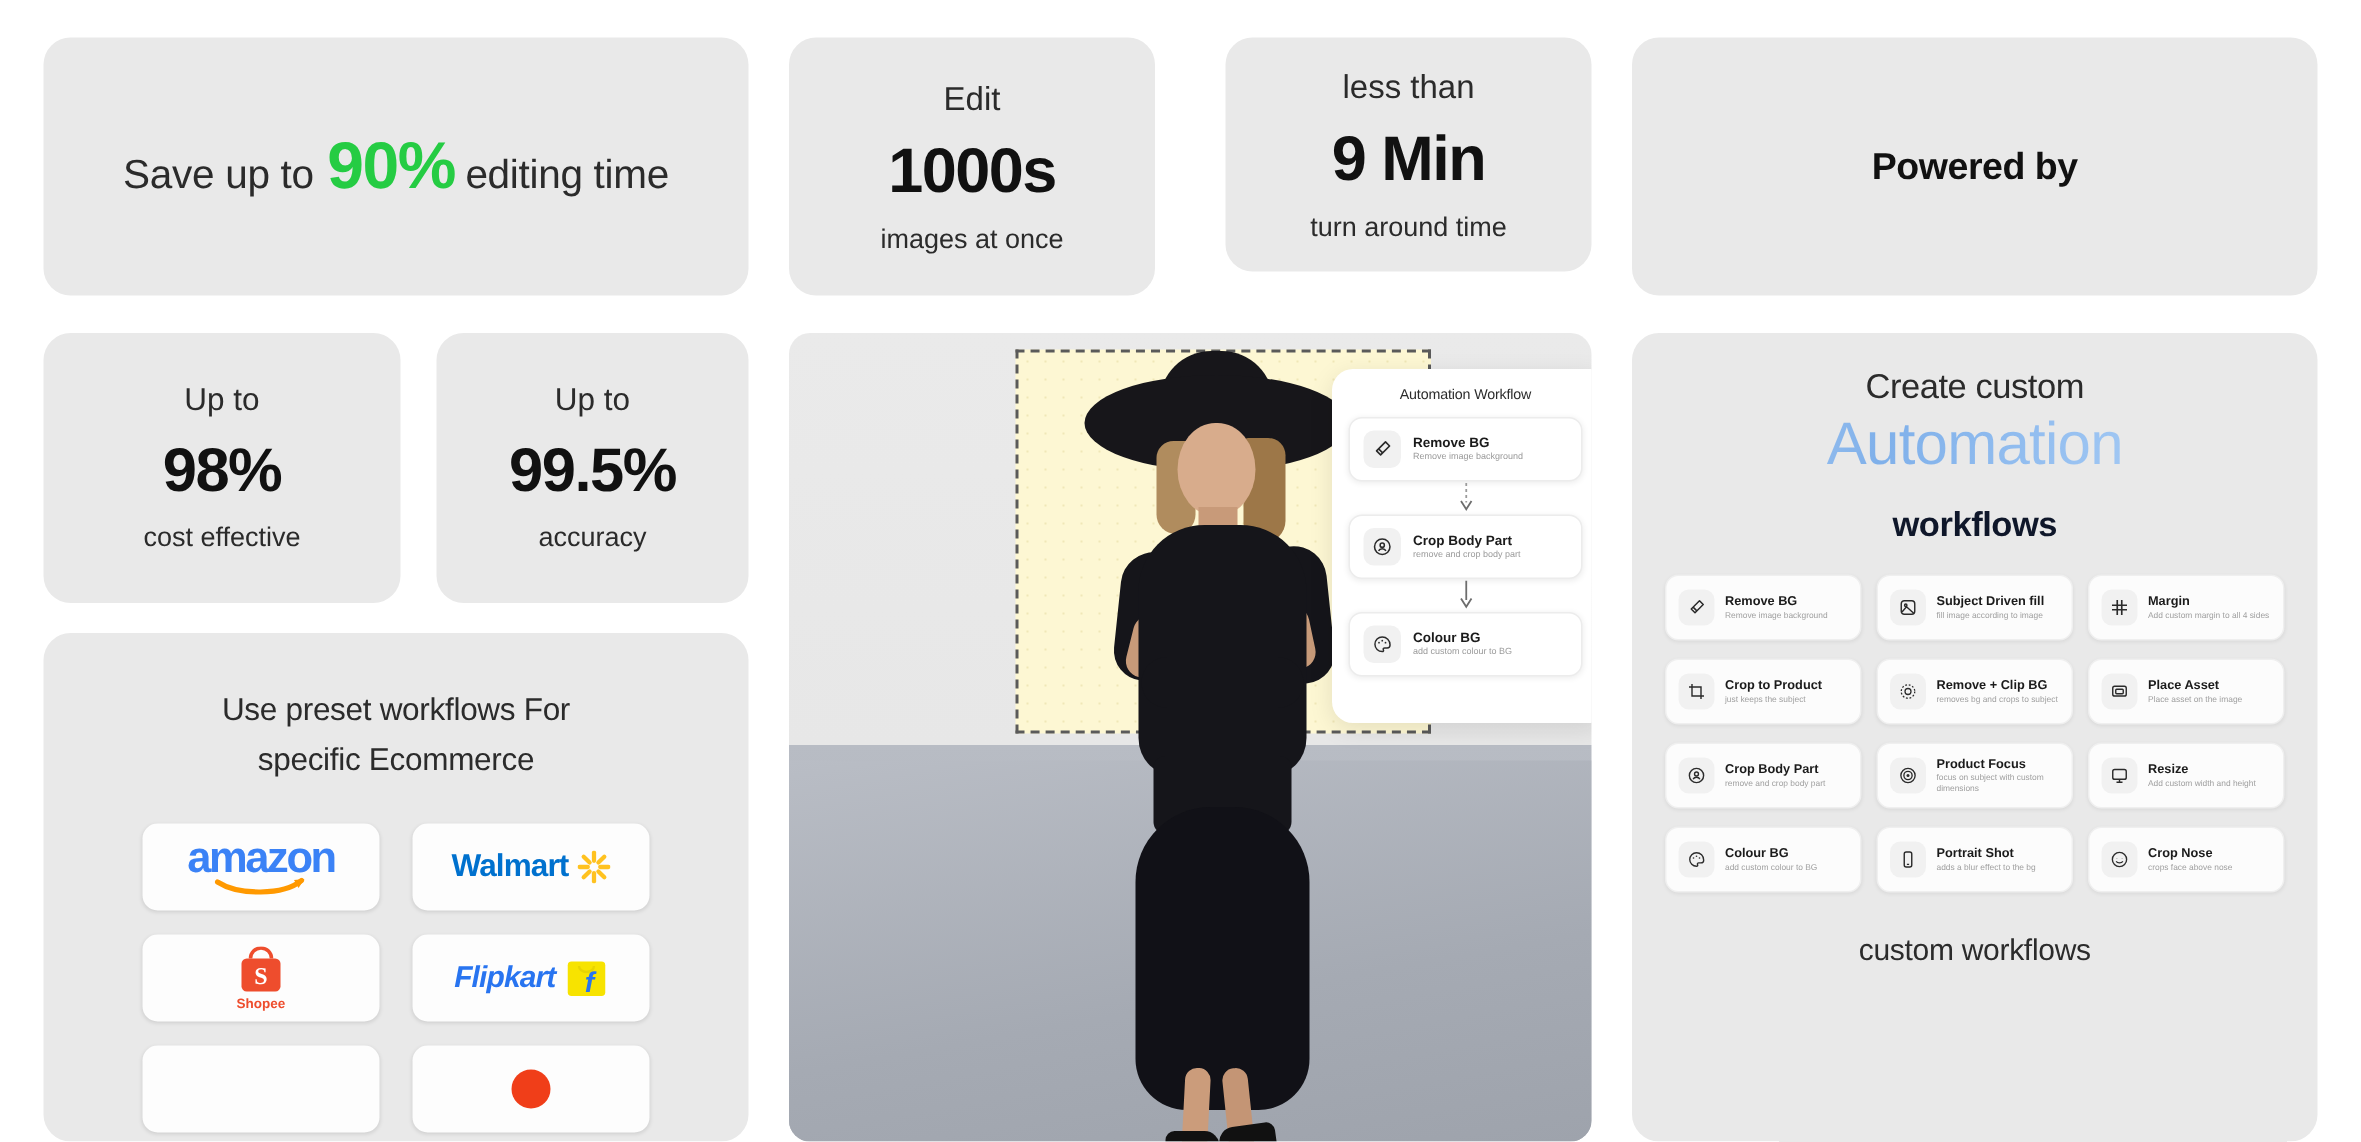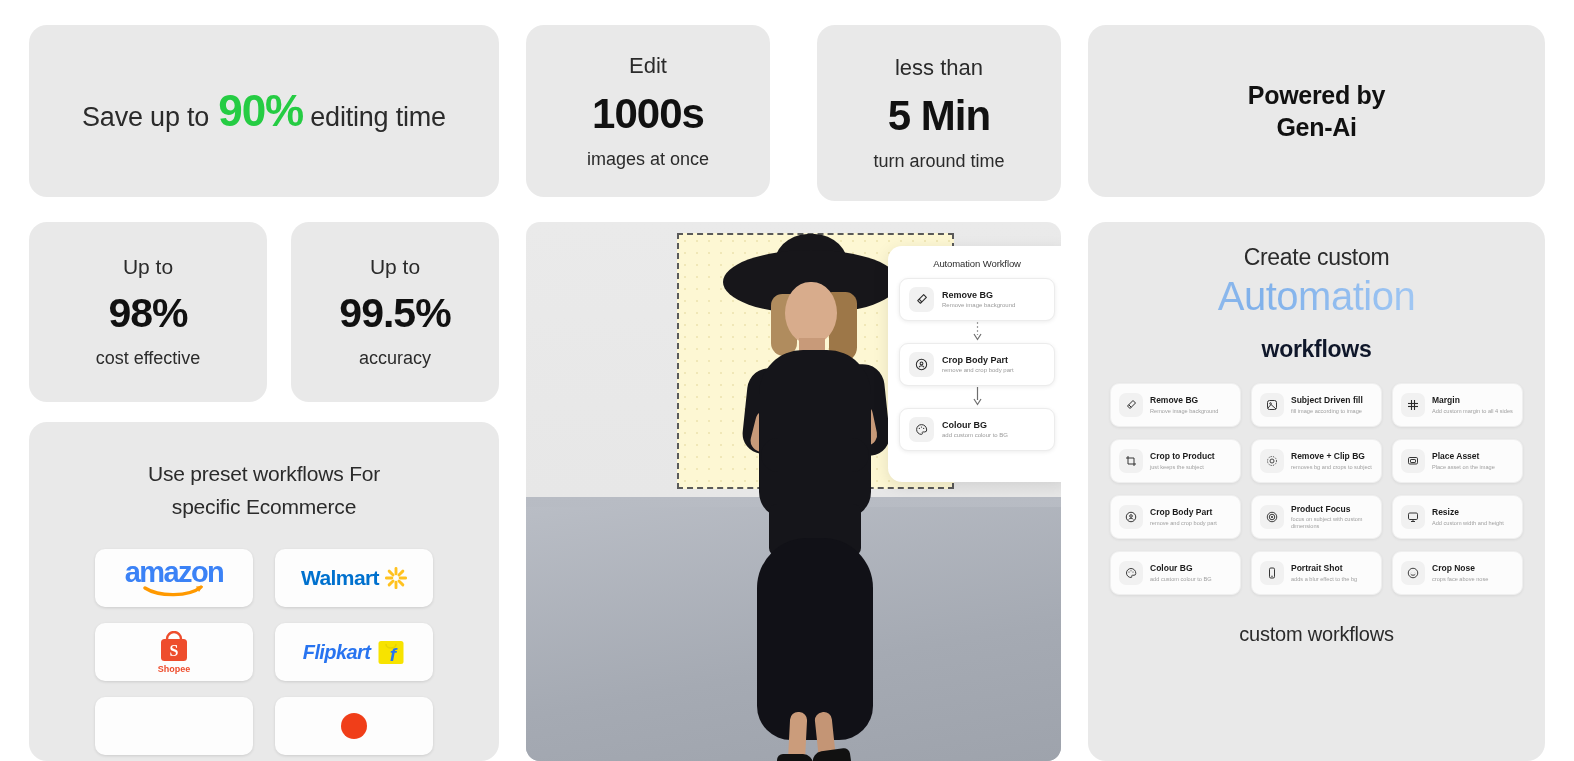--- a/index.html
+++ b/index.html
@@ -40,21 +40,21 @@
     margin: 0 7px 0 9px; letter-spacing: -1px;
   }
   .save-line .post { font-weight: 400; color: #2b2b2b; }
 
   
   .stat {
     display: flex; flex-direction: column;
     align-items: center; justify-content: center; gap: 14px;
   }
   #card-edit    { left: 526px;  top: 25px; width: 244px; height: 172px; }
-  #card-time    { left: 817px;  top: 25px; width: 244px; height: 176px; align-items: center; }
+  #card-time    { left: 817px;  top: 25px; width: 244px; height: 156px; align-items: center; }
   .stat .stat-top  { font-size: 22px; color: #2b2b2b; font-weight: 400; }
   .stat .stat-big  { font-size: 42px; font-weight: 800; color: #111; letter-spacing: -1px; line-height: 1; }
   .stat .stat-sub  { font-size: 18px; color: #2b2b2b; font-weight: 400; }
 
   
   #card-powered {
     left: 1088px; top: 25px; width: 457px; height: 172px;
     display: flex; align-items: center; justify-content: center;
   }
   .powered-text {
@@ -215,28 +215,27 @@
   </div>
 
   <div class="card stat" id="card-edit">
     <div class="stat-top">Edit</div>
     <div class="stat-big">1000s</div>
     <div class="stat-sub">images at once</div>
   </div>
 
   <div class="card stat" id="card-time">
     <div class="stat-top">less than</div>
-    <div class="stat-big">5 Min</div>
+    <div class="stat-big">9 Min</div>
     <div class="stat-sub">turn around time</div>
   </div>
 
   <div class="card" id="card-powered">
     <div class="powered-text">
       <div>Powered by</div>
-      <div>Gen-Ai</div>
     </div>
   </div>
 
   <div class="card stat upto" id="card-cost">
     <div class="stat-top">Up to</div>
     <div class="stat-big">98%</div>
     <div class="stat-sub">cost effective</div>
   </div>
 
   <div class="card stat upto" id="card-acc">

